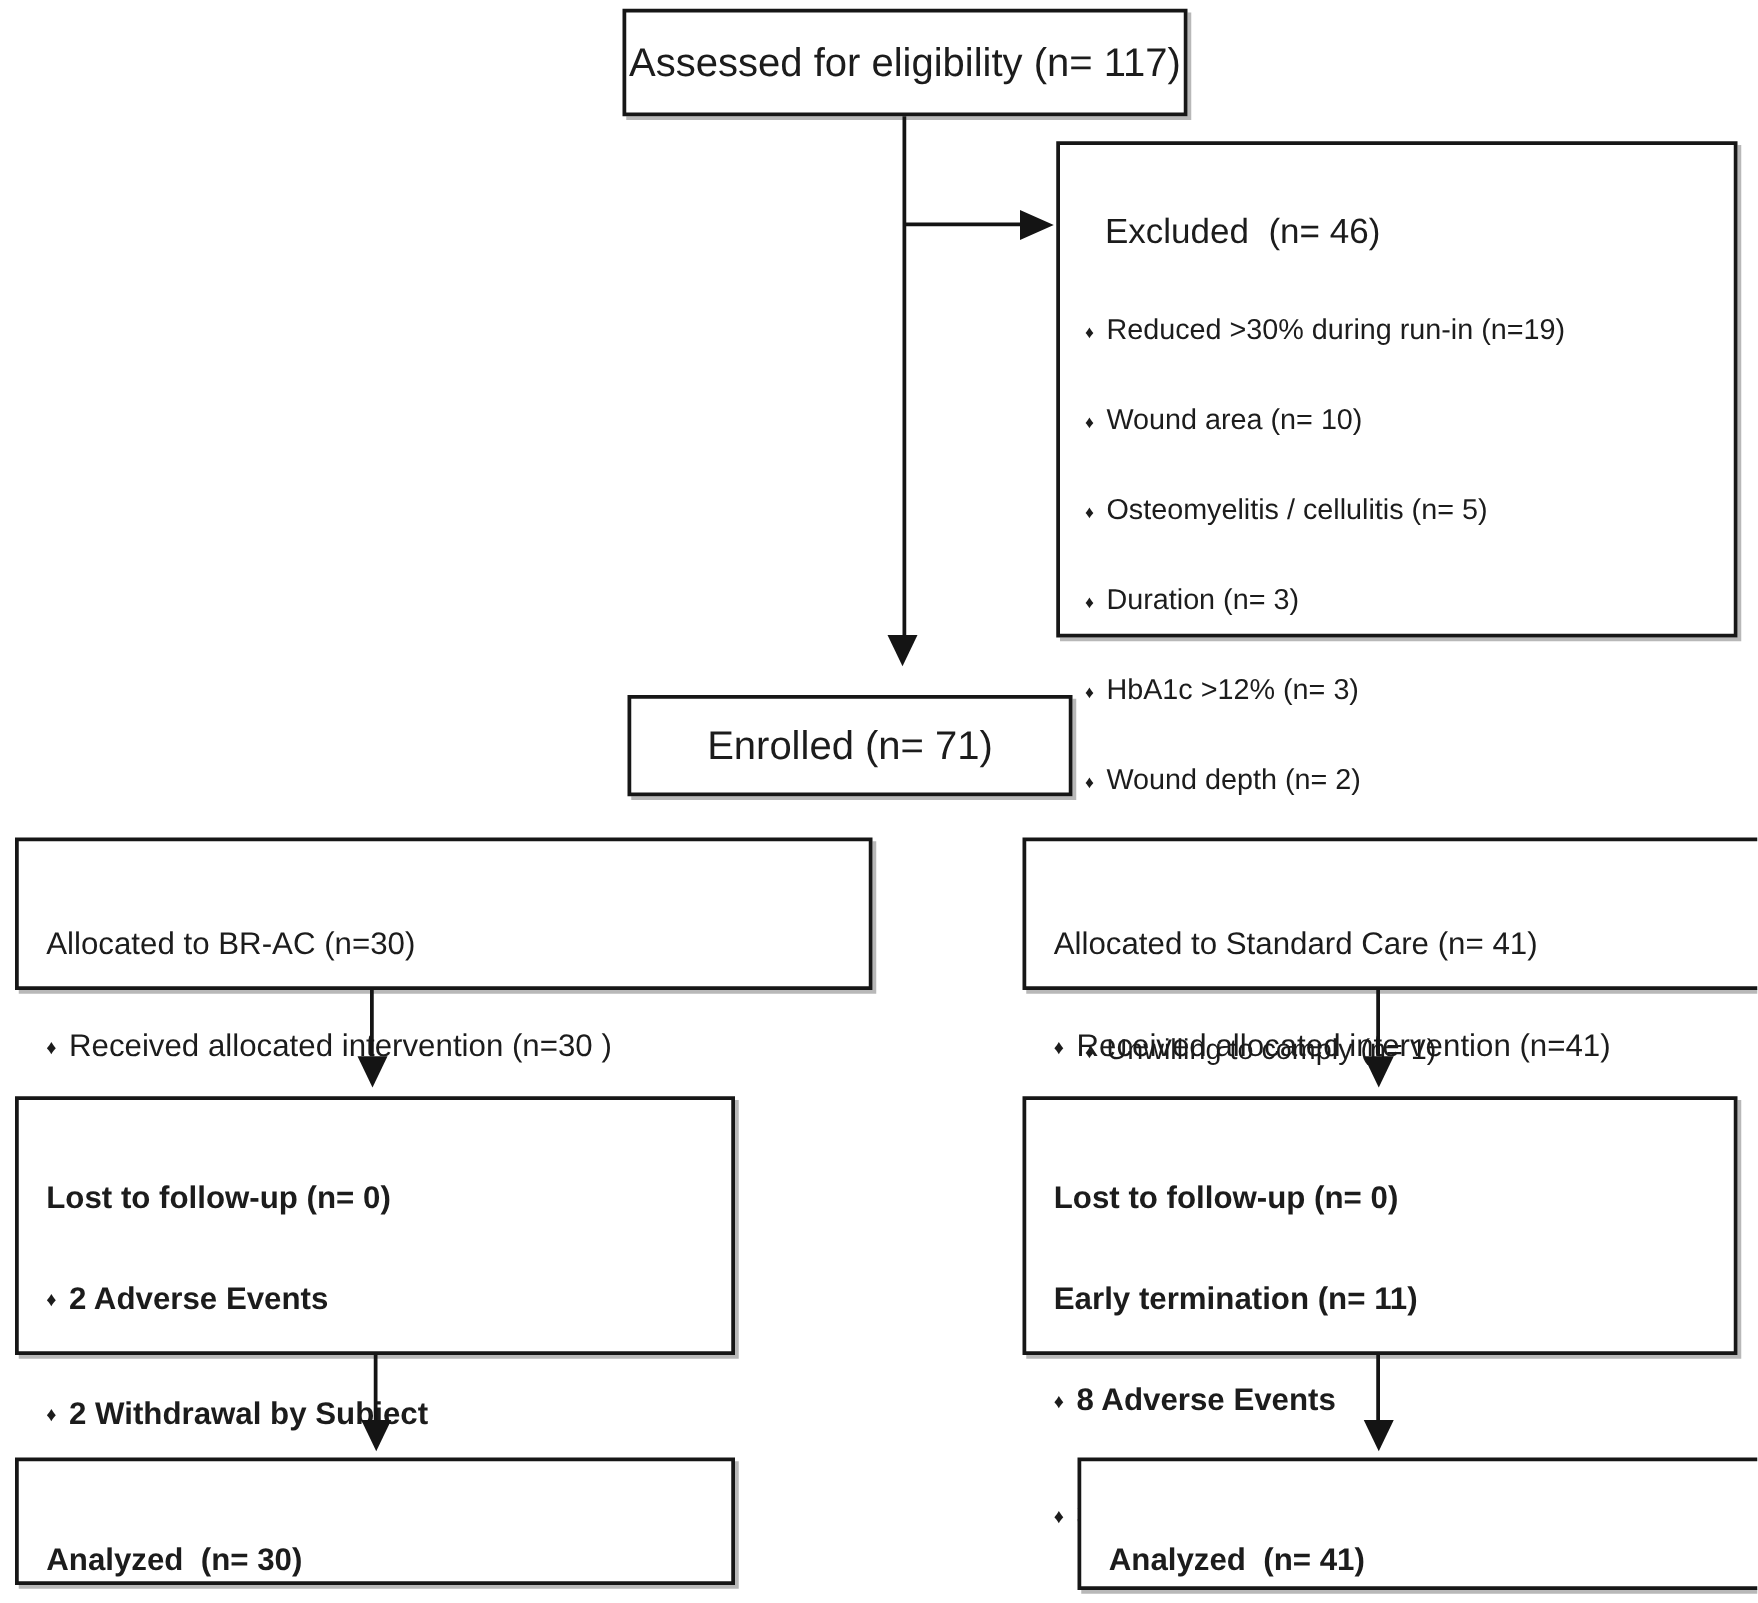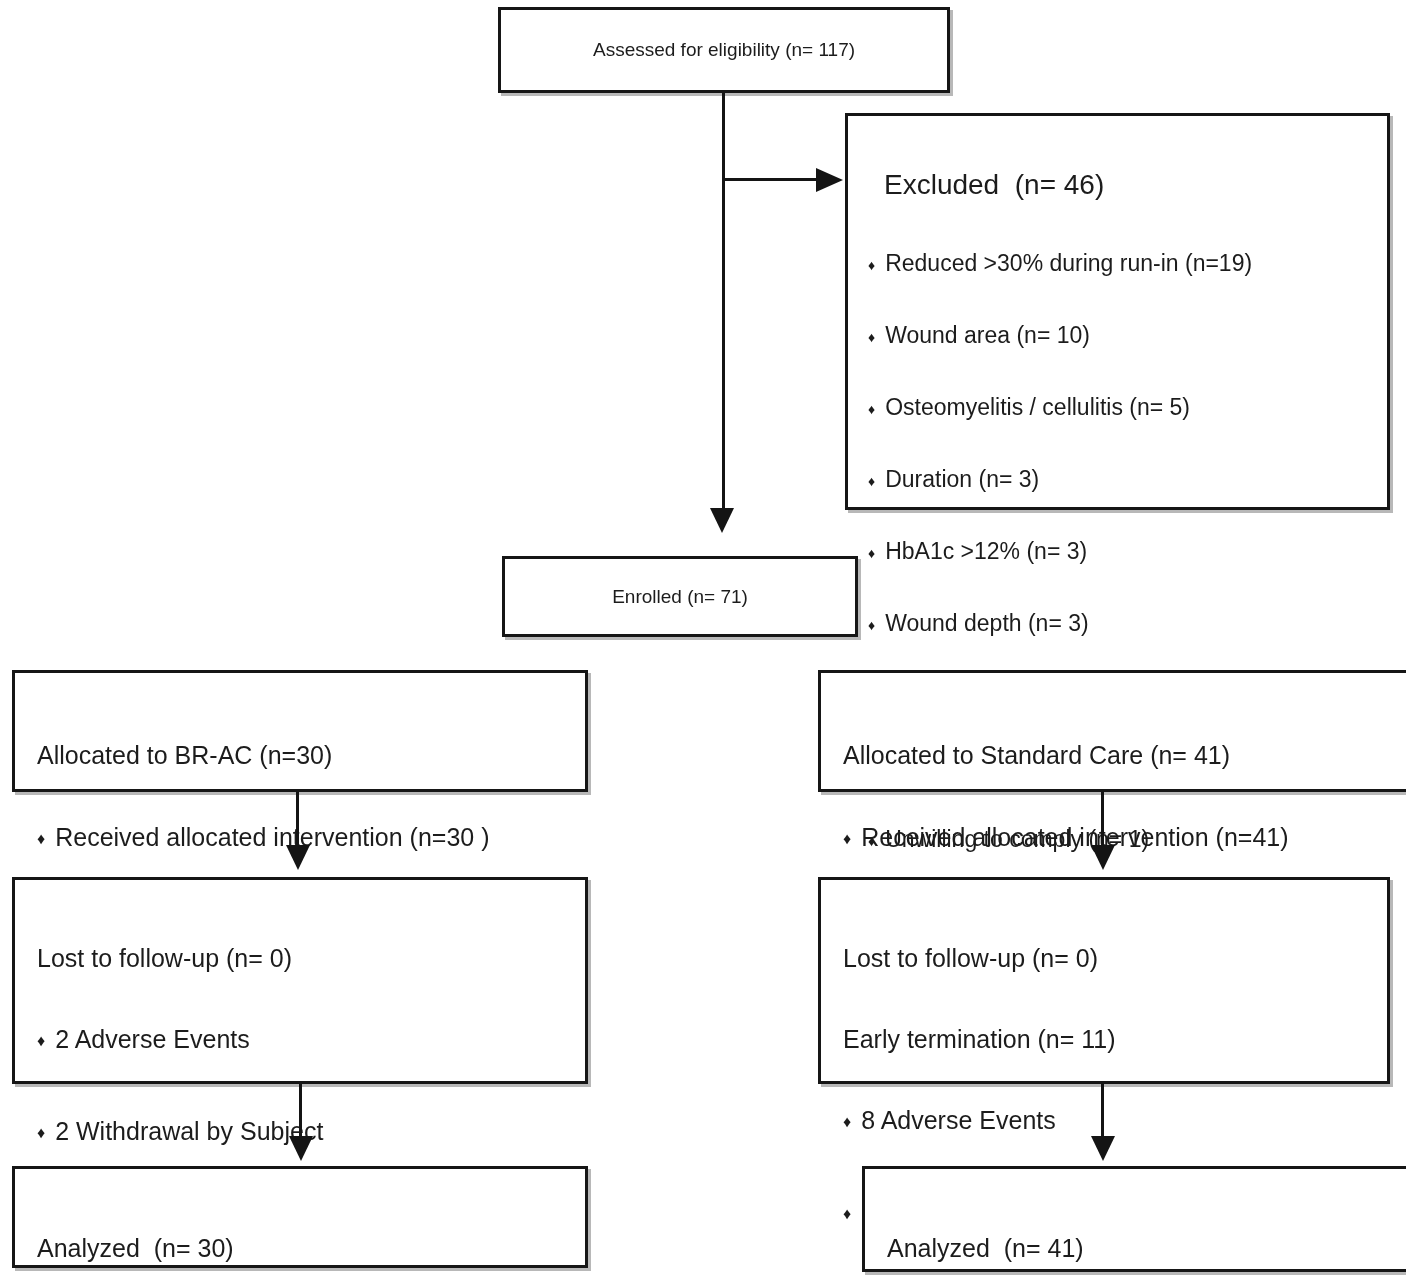--- a/index.html
+++ b/index.html
@@ -21,47 +21,47 @@
     background: #ffffff;
     border: 3px solid #161616;
     box-shadow: 3px 3px 0 rgba(125,125,125,0.55);
     box-sizing: border-box;
     white-space: pre-wrap;
   }
   .center-label {
     display: flex;
     align-items: center;
     justify-content: center;
-    font-size: 19px;
+    font-size: 32px;
   }
   
   #box-assessed { left: 498px; top: 7px;    width: 452px; height: 86px; }
   #box-excluded { left: 845px; top: 113px;  width: 545px; height: 397px; padding: 14px 12px 0 20px; }
   #box-enrolled { left: 502px; top: 556px;  width: 356px; height: 81px; }
-  #box-alloc-l  { left: 12px;  top: 670px;  width: 576px; height: 122px; padding: 23px 0 0 22px; }
+  #box-alloc-l  { left: 12px;  top: 670px;  width: 686px; height: 122px; padding: 23px 0 0 22px; }
   #box-alloc-r  { left: 818px; top: 670px;  width: 642px; height: 122px; padding: 23px 0 0 22px; }
   #box-fu-l     { left: 12px;  top: 877px;  width: 576px; height: 207px; padding: 20px 0 0 22px; }
   #box-fu-r     { left: 818px; top: 877px;  width: 572px; height: 207px; padding: 20px 0 0 22px; }
   #box-an-l     { left: 12px;  top: 1166px; width: 576px; height: 102px; padding: 21px 0 0 22px; }
   #box-an-r     { left: 818px; top: 1166px; width: 572px; height: 106px; padding: 21px 0 0 22px; margin-left: 44px; }
 
   .excluded-title {
     font-size: 28px;
     line-height: 34px;
     margin: 2px 0 9px 16px;
   }
   .excluded-item {
     font-size: 23px;
     line-height: 33px;
   }
   .line {
     font-size: 25px;
     line-height: 46px;
   }
-  .line-tight { line-height: 45px; }
+  .line-tight { line-height: 45px; font-weight: bold; }
   .bullet {
     display: inline-block;
     font-size: 16px;
     margin-right: 10px;
     transform: translateY(-2px);
   }
   .bullet-sm {
     display: inline-block;
     font-size: 14px;
     margin-right: 10px;
@@ -118,21 +118,21 @@
   <div id="excl-hline" class="hline"></div>
   <div id="excl-hhead" class="head-right"></div>
 
   <div id="box-excluded" class="box">
     <div class="excluded-title">Excluded  (n= 46)</div>
     <div class="excluded-item"><span class="bullet-sm">♦</span><span>Reduced &gt;30% during run-in (n=19)</span></div>
     <div class="excluded-item"><span class="bullet-sm">♦</span><span>Wound area (n= 10)</span></div>
     <div class="excluded-item"><span class="bullet-sm">♦</span><span>Osteomyelitis / cellulitis (n= 5)</span></div>
     <div class="excluded-item"><span class="bullet-sm">♦</span><span>Duration (n= 3)</span></div>
     <div class="excluded-item"><span class="bullet-sm">♦</span><span>HbA1c &gt;12% (n= 3)</span></div>
-    <div class="excluded-item"><span class="bullet-sm">♦</span><span>Wound depth (n= 3)</span></div>
+    <div class="excluded-item"><span class="bullet-sm">♦</span><span>Wound depth (n= 2)</span></div>
     <div class="excluded-item"><span class="bullet-sm">♦</span><span>Not diabetic (n= 1)</span></div>
     <div class="excluded-item"><span class="bullet-sm">♦</span><span>Malignancy (n= 1)</span></div>
     <div class="excluded-item"><span class="bullet-sm">♦</span><span>Unwilling to comply (n= 1)</span></div>
   </div>
 
   <div id="box-enrolled" class="box center-label">
     <span>Enrolled (n= 71)</span>
   </div>
 
   <div id="box-alloc-l" class="box">

